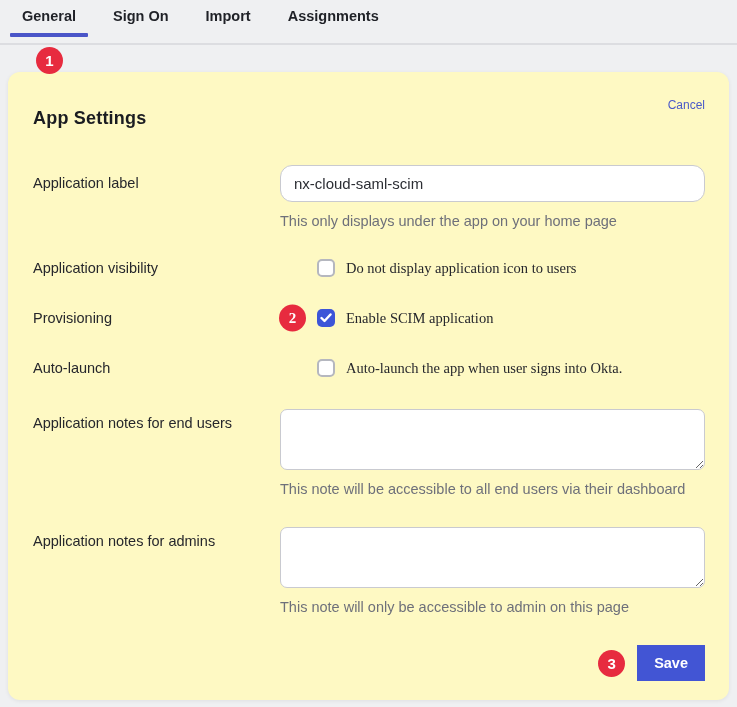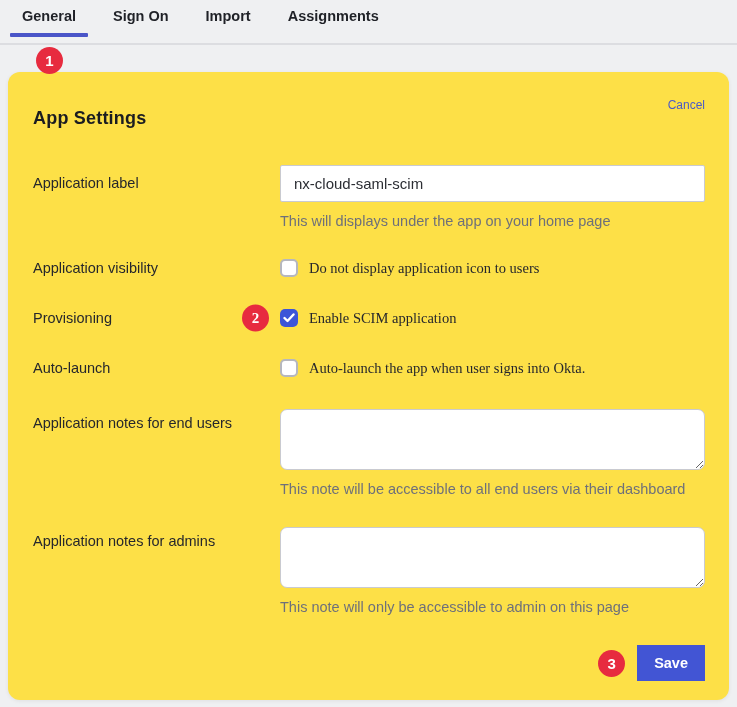--- a/index.html
+++ b/index.html
@@ -54,21 +54,21 @@
     flex:0 0 auto;
     z-index:5;
   }
   .badge-1 { position:absolute; left:36px; top:47px; }
 
   
   .card {
     position:absolute;
     left:8px; top:72px;
     width:721px; height:628px;
-    background:#fde047;
+    background:#fef9c3;
     border-radius:12px;
     box-shadow:0 1px 4px rgba(0,0,0,0.07);
     padding:26px 24px 12px 25px;
   }
 
   .card-header {
     display:flex;
     align-items:flex-start;
     justify-content:space-between;
     margin-bottom:36px;
@@ -87,33 +87,33 @@
     cursor:pointer;
     text-decoration:none;
   }
 
   
   .form-row {
     display:grid;
     grid-template-columns:247px 1fr;
     margin-bottom:30px;
   }
-  .row-check { margin-bottom:32px; align-items:center; }
+  .row-check { margin-bottom:32px; align-items:center;gap:37px; }
   .field-label {
     font-size:14.5px;
     color:#26272c;
   }
   .row-input .field-label { padding-top:10px; }
   .row-textarea .field-label { padding-top:6px; }
 
   .text-input {
     width:100%;
     height:37px;
     border:1px solid #c9cad0;
-    border-radius:2px;
+    border-radius:12px;
     padding:0 13px;
     font-family:"Liberation Sans", sans-serif;
     font-size:15px;
     color:#2c2e34;
     background:#fff;
     outline:none;
   }
   .note-area {
     width:100%;
     height:61px;
@@ -205,21 +205,21 @@
 
   <div class="card-header">
     <div class="card-title">App Settings</div>
     <a class="cancel-link">Cancel</a>
   </div>
 
   <div class="form-row row-input">
     <div class="field-label">Application label</div>
     <div>
       <input class="text-input" type="text" value="nx-cloud-saml-scim" style="">
-      <div class="helper-text">This will displays under the app on your home page</div>
+      <div class="helper-text">This only displays under the app on your home page</div>
     </div>
   </div>
 
   <div class="form-row row-check">
     <div class="field-label">Application visibility</div>
     <div class="check-wrap">
       <span class="checkbox">
         
       </span>
       <span class="check-label">Do not display application icon to users</span>

